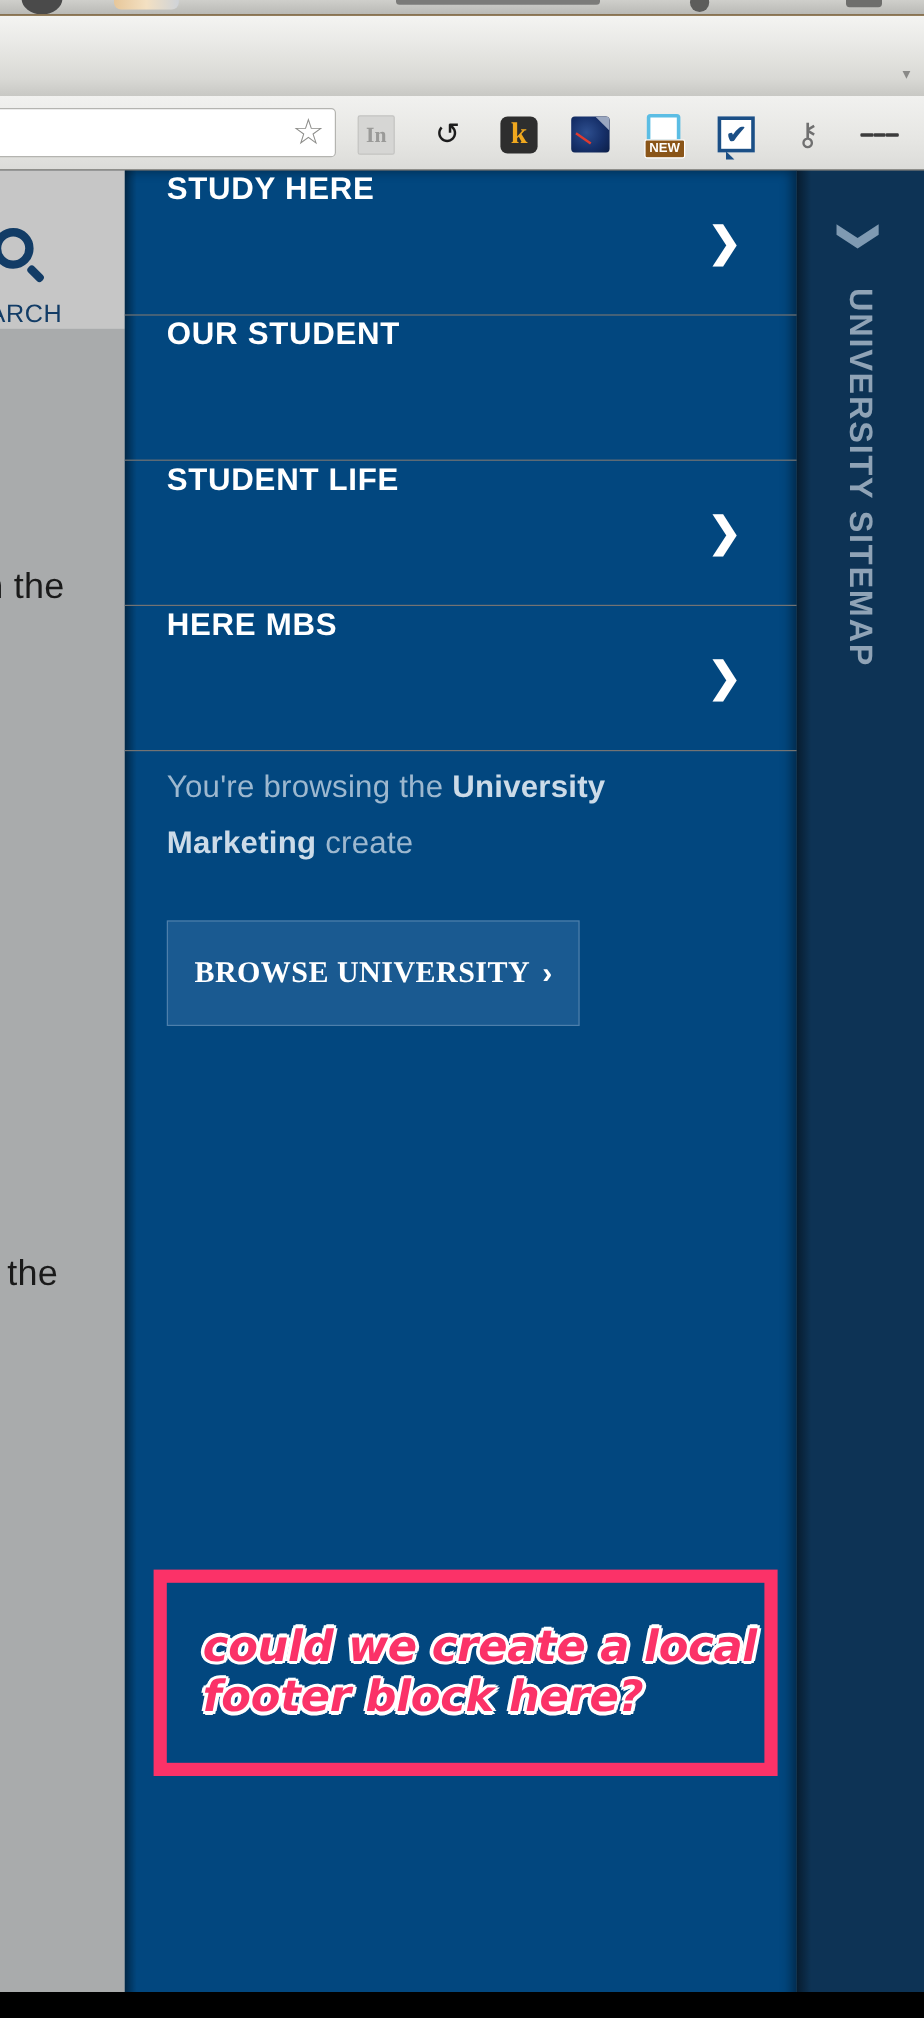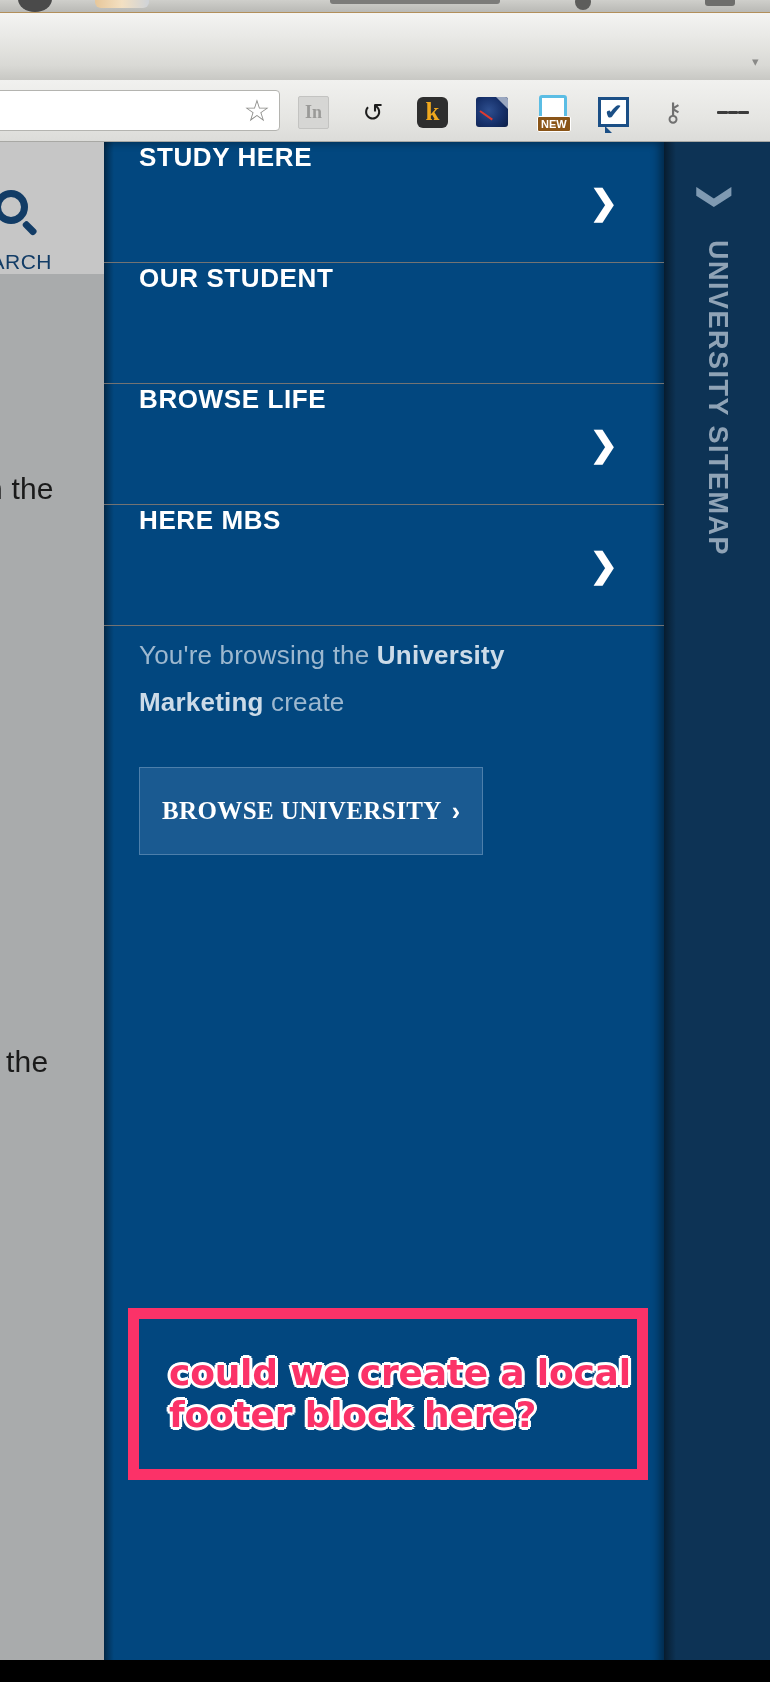--- a/index.html
+++ b/index.html
@@ -400,20 +400,21 @@
     font-size: 36px;
     font-weight: bold;
     line-height: 42px;
     letter-spacing: -0.2px;
     text-shadow:
       -2px -2px 0 #fff,  2px -2px 0 #fff,
       -2px  2px 0 #fff,  2px  2px 0 #fff,
       -3px  0px 0 #fff,  3px  0px 0 #fff,
        0px -3px 0 #fff,  0px  3px 0 #fff;
     font-family: "DejaVu Sans", sans-serif;
+    font-style: italic;
   }
 
   
   .sitemap-tab {
     position: absolute;
     left: 664px;
     top: 0;
     width: 106px;
     height: 1540px;
     background: #0d3355;
@@ -528,21 +529,21 @@
           <div class="nav-label">STUDY HERE</div>
           <div class="nav-chev">❯</div>
         </div>
 
         <div class="nav-item">
           <div class="nav-label">OUR STUDENT</div>
           <div class="nav-chev"></div>
         </div>
 
         <div class="nav-item">
-          <div class="nav-label">BROWSE LIFE</div>
+          <div class="nav-label">STUDENT LIFE</div>
           <div class="nav-chev">❯</div>
         </div>
 
         <div class="nav-item">
           <div class="nav-label">HERE MBS</div>
           <div class="nav-chev">❯</div>
         </div>
 
       </div>
 

